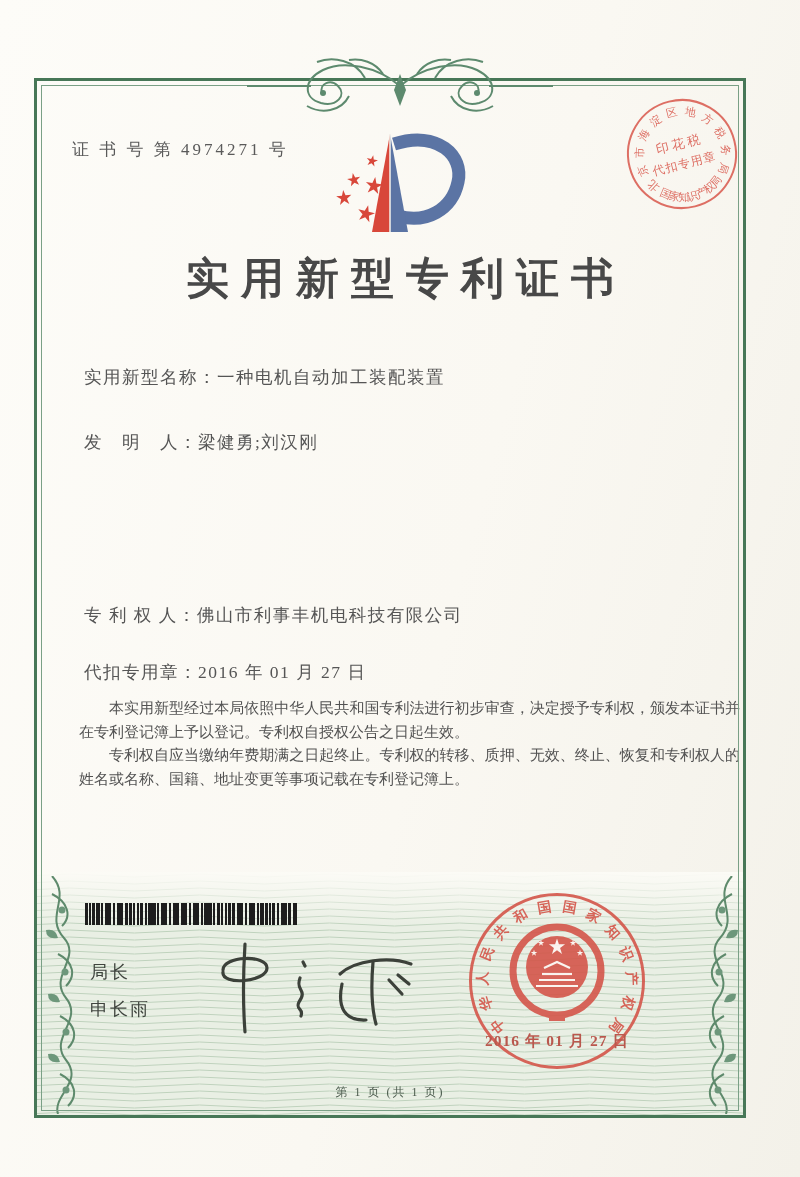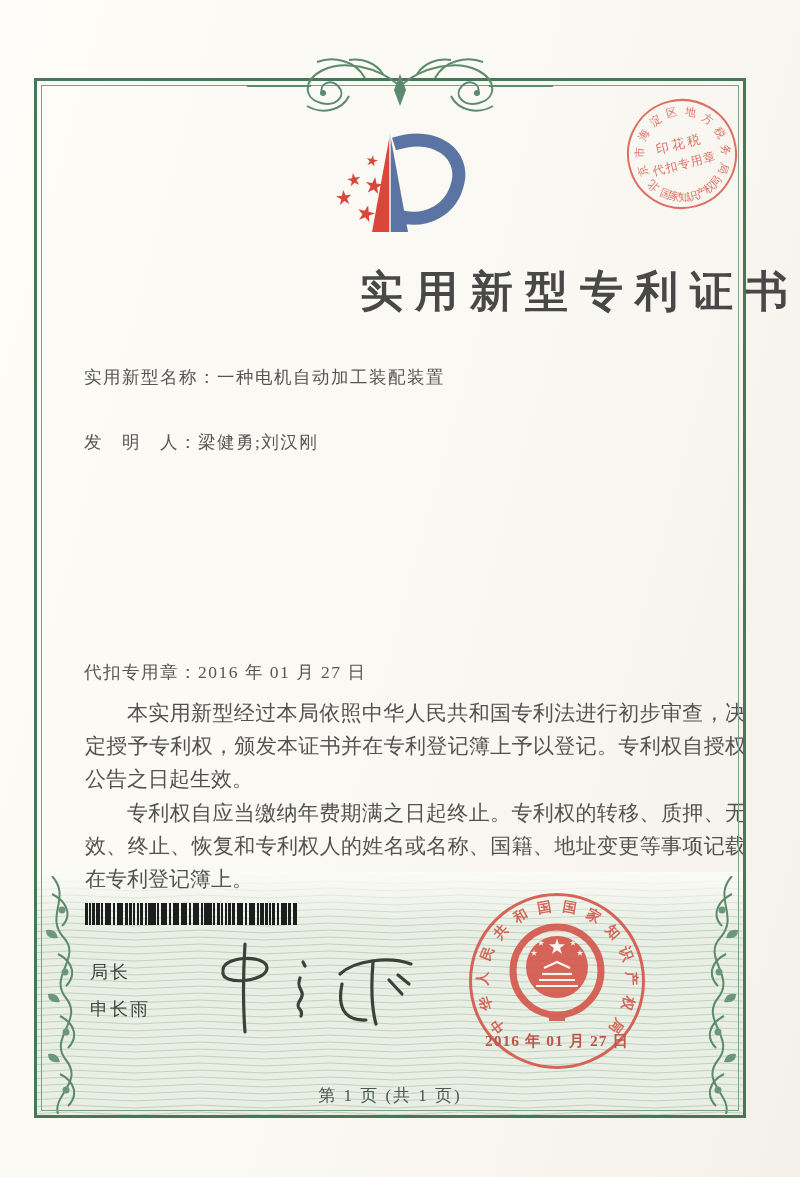--- a/index.html
+++ b/index.html
@@ -18,37 +18,37 @@
   .band{position:absolute;left:37px;top:872px;width:706px;height:245px;background:#e9efe4;z-index:1;}
   .band svg.waves{position:absolute;inset:0;}
   .band-fade{position:absolute;left:0;top:0;right:0;height:55px;
     background:linear-gradient(#fcfbf6,rgba(252,251,246,0));}
   .corner-orn{position:absolute;z-index:2;}
   .corner-orn.left{left:38px;top:876px;}
   .corner-orn.right{right:54px;top:876px;transform:scaleX(-1);}
   
   .cert-no{position:absolute;left:72px;top:138px;font-size:17px;letter-spacing:3px;color:#5a5a5a;z-index:4;}
   .logo{position:absolute;left:328px;top:128px;z-index:4;}
-  .title{position:absolute;left:0;top:250px;width:100%;text-align:right;
-    font-size:43px;font-weight:700;letter-spacing:12px;padding-left:12px;box-sizing:border-box;color:#484848;z-index:4;margin-top:13px;}
+  .title{position:absolute;left:0;top:250px;width:100%;text-align:center;
+    font-size:43px;font-weight:700;letter-spacing:12px;padding-left:12px;box-sizing:border-box;color:#484848;z-index:4;}
   
   .tax-stamp{position:absolute;left:626px;top:98px;width:112px;height:112px;
     transform:rotate(-14deg);color:#d9584c;opacity:.85;z-index:5;}
   .stamp-circle{position:absolute;inset:1px;border:2.5px solid currentColor;border-radius:50%;}
   .arc{position:absolute;inset:0;}
   .arc-ch{position:absolute;left:50%;top:50%;width:1em;height:1em;margin:-0.5em 0 0 -0.5em;
     text-align:center;line-height:1;transform-origin:50% 50%;}
   .stamp-center{position:absolute;inset:0;display:flex;flex-direction:column;
     align-items:center;justify-content:center;gap:3px;}
   .stamp-center .l1{font-size:13px;letter-spacing:3px;}
   .stamp-center .l2{font-size:12px;letter-spacing:1px;}
   
   .field{position:absolute;left:84px;font-size:17.5px;letter-spacing:1.5px;color:#555;z-index:4;white-space:nowrap;}
   
-  .paras{position:absolute;left:85px;top:697px;width:661px;font-size:21px;line-height:1.58;
+  .paras{position:absolute;left:79px;top:697px;width:661px;font-size:15px;line-height:1.58;
     text-align:justify;color:#525252;z-index:4;}
   .paras p{margin:0;text-indent:2em;}
   
   .barcode{position:absolute;left:85px;top:903px;width:212px;height:22px;z-index:3;
     background-image:
       repeating-linear-gradient(90deg,#1d1d1d 0 2px,transparent 2px 4px),
       repeating-linear-gradient(90deg,#1d1d1d 0 1px,transparent 1px 7px),
       repeating-linear-gradient(90deg,#1d1d1d 0 3px,transparent 3px 11px);}
   
   .sig-title{position:absolute;left:90px;top:960px;font-size:18px;letter-spacing:2px;color:#3f443e;z-index:4;}
@@ -56,21 +56,21 @@
   .signature{position:absolute;left:205px;top:936px;z-index:4;}
   
   .office-seal{position:absolute;left:469px;top:893px;width:176px;height:176px;color:#d4564a;opacity:.9;z-index:5;}
   .seal-circle{position:absolute;inset:0;border:3px solid currentColor;border-radius:50%;box-sizing:border-box;}
   .seal-ring{font-weight:700;}
   .seal-emblem{position:absolute;left:37px;top:26px;}
   .seal-date{position:absolute;left:-12px;right:-12px;top:138px;text-align:center;
     font-size:15.5px;letter-spacing:1px;color:#b5483e;font-weight:700;white-space:nowrap;}
   
   .footer-page{position:absolute;left:34px;top:1084px;width:712px;text-align:center;
-    font-size:17px;letter-spacing:2px;color:#4a5a4c;z-index:4;}
+    font-size:12px;letter-spacing:2px;color:#4a5a4c;z-index:4;}
 </style>
 </head>
 <body>
 
 <div class="page">
 
   <div class="band">
     <svg class="waves" width="706" height="245" preserveAspectRatio="none">
       <defs>
         <pattern id="wv" width="130" height="7" patternUnits="userSpaceOnUse">
@@ -128,20 +128,21 @@
       <path d="M172,24 C180,12 194,8 206,10"></path>
       <path d="M2,36 L66,36 M244,36 L308,36"></path>
     </g>
     <g fill="#5d8a6e">
       <path d="M155,24 L149,40 L155,56 L161,40 Z"></path>
       <circle cx="78" cy="43" r="3"></circle>
         <circle cx="232" cy="43" r="3"></circle>
     </g>
   </svg>
 
+  <div class="cert-no">证 书 号 第 4974271 号</div>
 
   <div class="tax-stamp">
     <div class="stamp-circle"></div>
     <div class="arc">
         <span class="arc-ch" style="font-size: 11px; transform: rotate(-123deg) translateY(-43px);">北</span>
         <span class="arc-ch" style="font-size: 11px; transform: rotate(-98.4deg) translateY(-43px);">京</span>
         <span class="arc-ch" style="font-size: 11px; transform: rotate(-73.8deg) translateY(-43px);">市</span>
         <span class="arc-ch" style="font-size: 11px; transform: rotate(-49.2deg) translateY(-43px);">海</span>
         <span class="arc-ch" style="font-size: 11px; transform: rotate(-24.6deg) translateY(-43px);">淀</span>
         <span class="arc-ch" style="font-size: 11px; transform: rotate(0deg) translateY(-43px);">区</span>
@@ -183,20 +184,23 @@
     </g>
   </svg>
 
   <div class="title">实用新型专利证书</div>
 
   <div class="field" style="top:365px">
     <span>实用新型名称：</span><span>一种电机自动加工装配装置</span>
   </div>
   <div class="field" style="top:430px">
     <span>发　明　人：</span><span>梁健勇;刘汉刚</span>
+  </div>
+  <div class="field" style="top:603px">
+    <span>专 利 权 人：</span><span>佛山市利事丰机电科技有限公司</span>
   </div>
   <div class="field" style="top:660px">
     <span>代扣专用章：</span><span>2016 年 01 月 27 日</span>
   </div>
 
   <div class="paras">
     <p>本实用新型经过本局依照中华人民共和国专利法进行初步审查，决定授予专利权，颁发本证书并在专利登记簿上予以登记。专利权自授权公告之日起生效。</p>
     <p>专利权自应当缴纳年费期满之日起终止。专利权的转移、质押、无效、终止、恢复和专利权人的姓名或名称、国籍、地址变更等事项记载在专利登记簿上。</p>
   </div>
 

